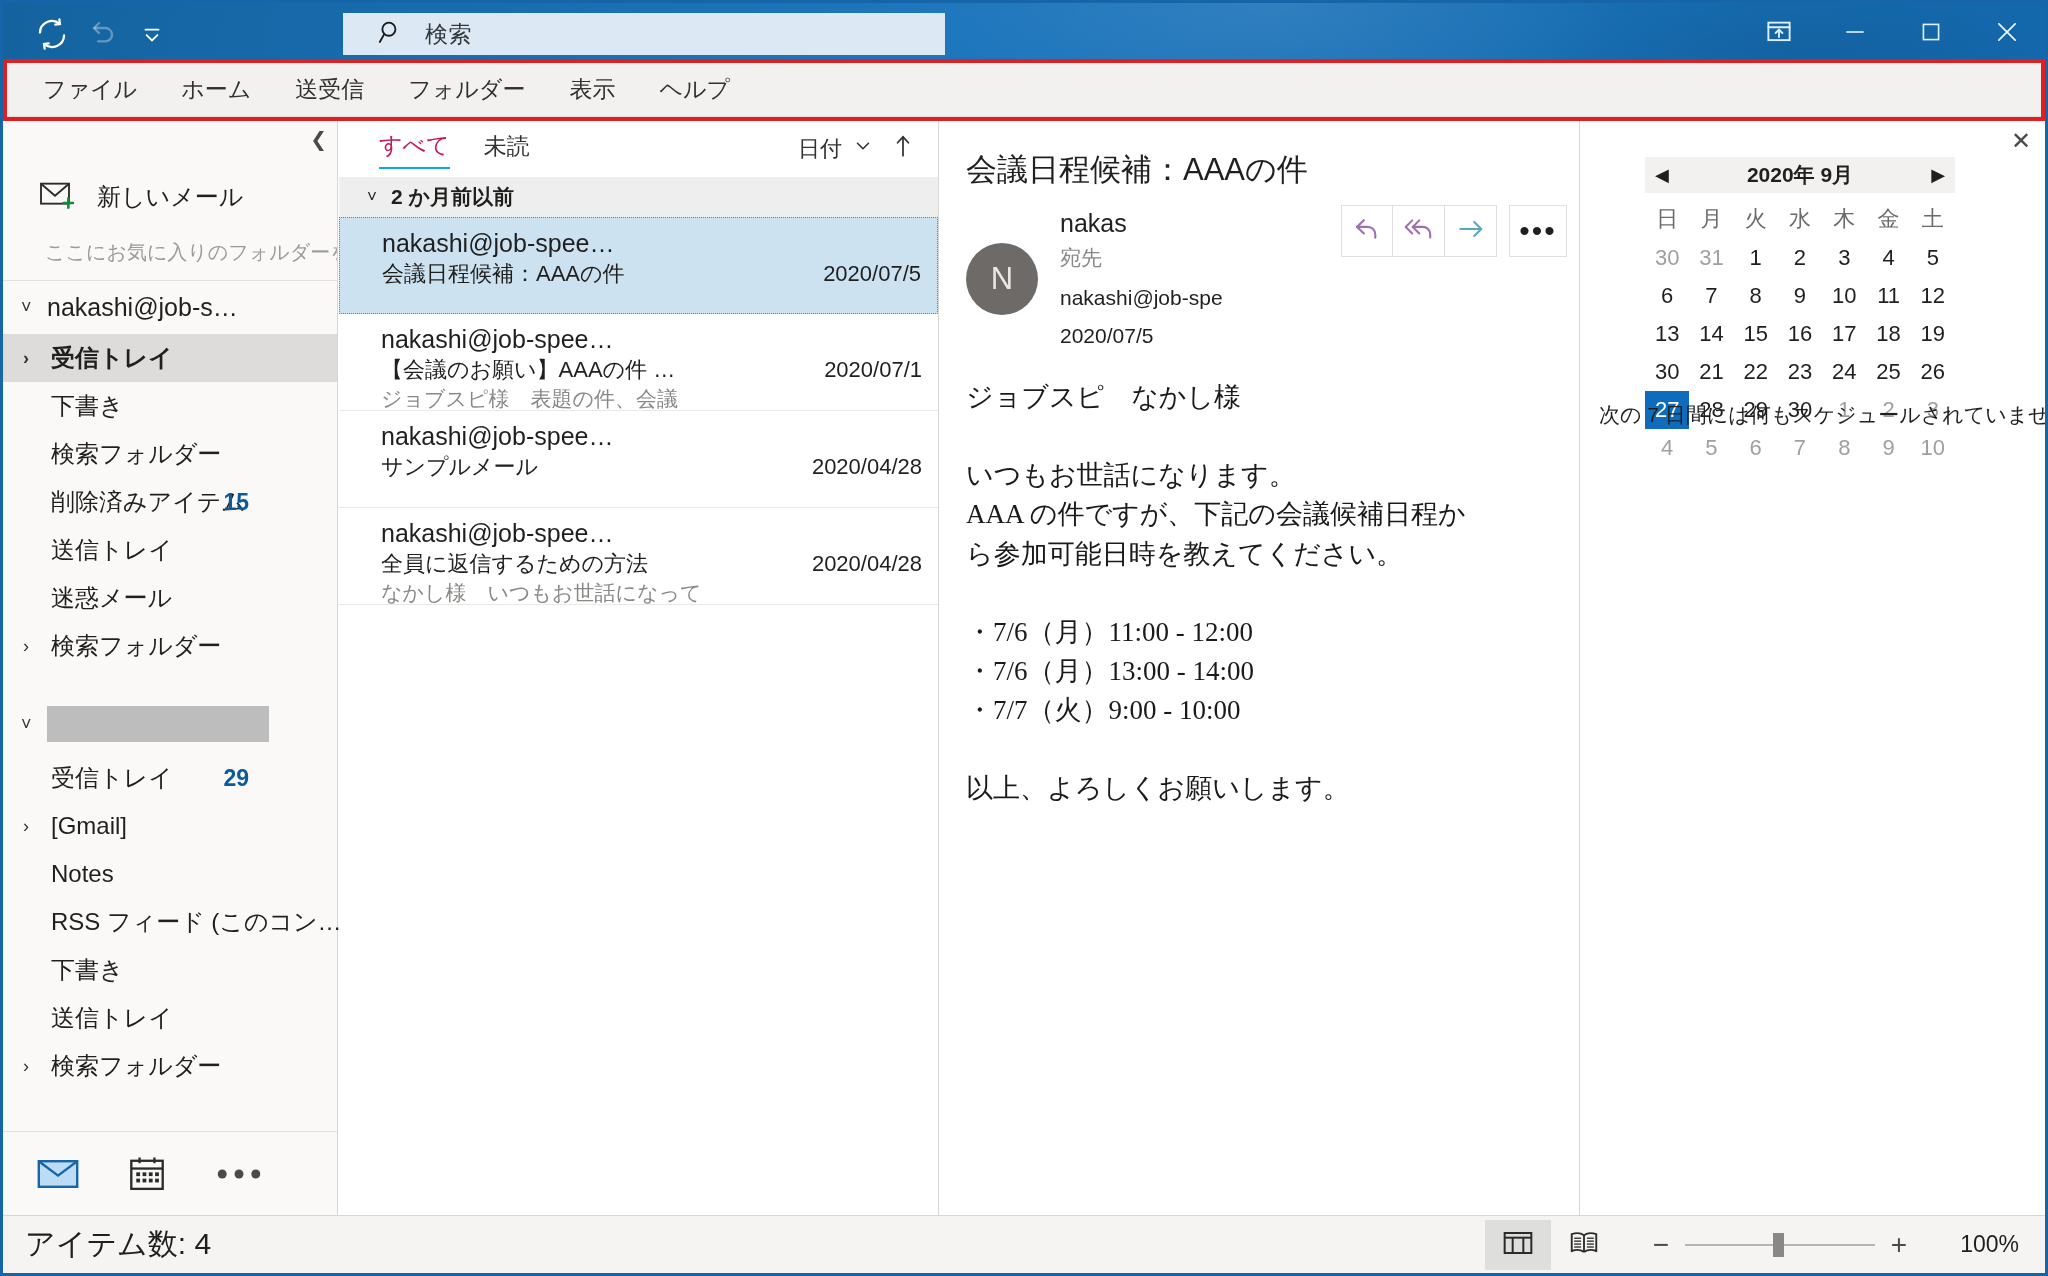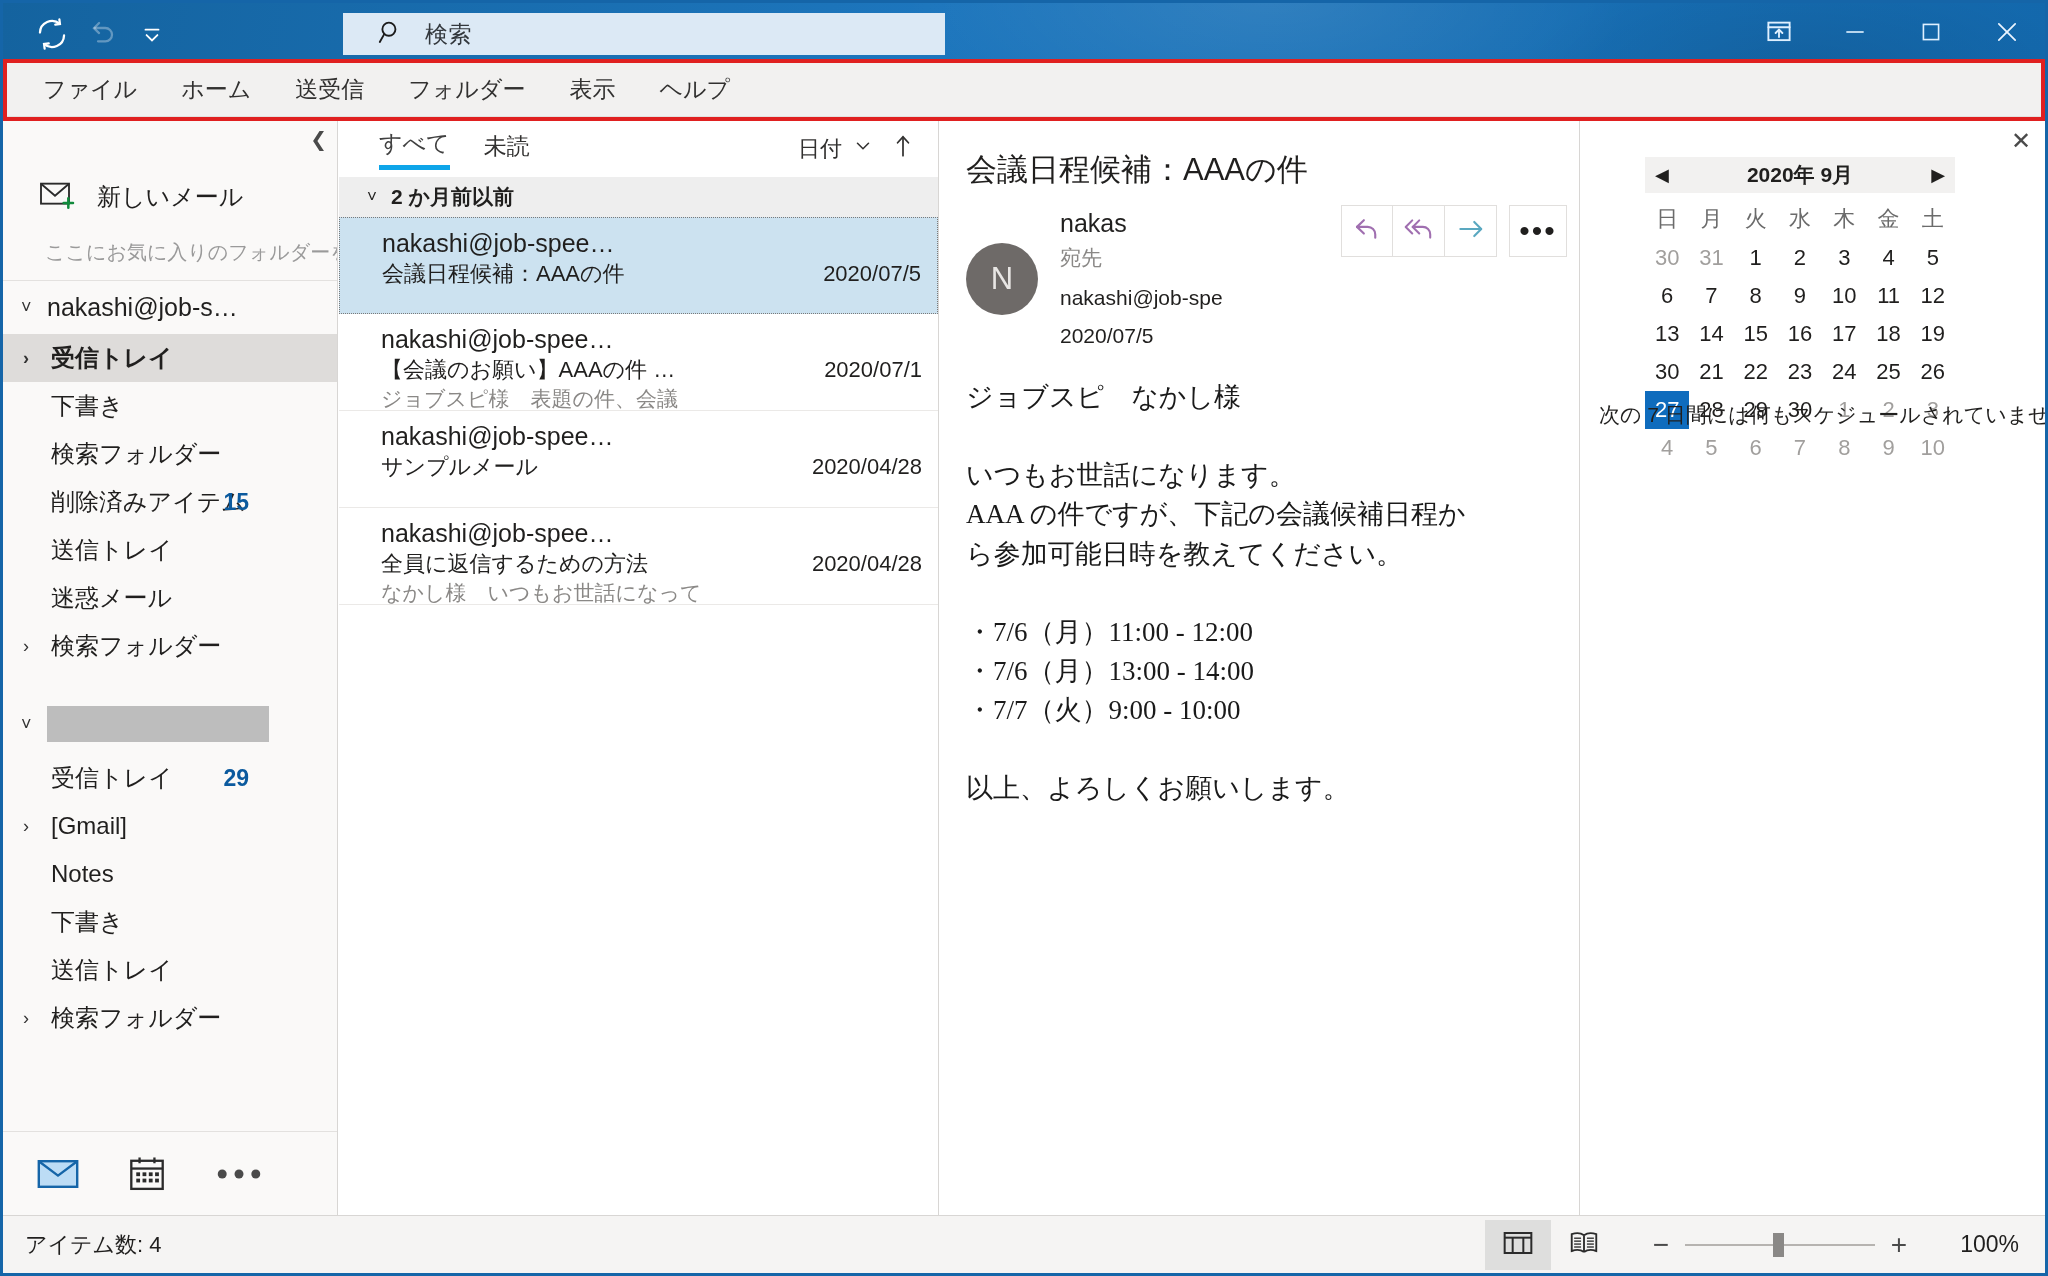--- a/index.html
+++ b/index.html
@@ -171,21 +171,21 @@
   .msglist-head {
     display: flex; align-items: center;
     height: 56px; padding: 0 24px 0 40px;
     background: #ffffff;
   }
   .filt {
     font-size: 23px; color: #323130;
     margin-right: 34px; padding-bottom: 6px;
     cursor: pointer;
   }
-  .filt.active { color: #404040; border-bottom: 5px solid #0ea5e9; }
+  .filt.active { color: #be185d; border-bottom: 2px solid #0ea5e9; }
   .sortby {
     margin-left: auto; display: flex; align-items: center; gap: 10px;
     font-size: 22px; color: #323130; cursor: pointer;
   }
   .sort-arrow { font-size: 24px; color: #323130; margin-left: 18px; cursor: pointer; }
 
   .grouphdr {
     display: flex; align-items: center;
     height: 40px; padding-left: 28px;
     background: #eeeeee;
@@ -343,21 +343,21 @@
 
   
   .statusbar {
     position: absolute; bottom: 0; left: 0;
     width: 2042px; height: 58px;
     background: #f5f4f3;
     border-top: 1px solid #d8d6d4;
     display: flex; align-items: center;
   }
   .status-left {
-    font-size: 22px; color: #201f1e;
+    font-size: 30px; color: #201f1e;
     margin-left: 22px;
   }
   .status-right {
     margin-left: auto; display: flex; align-items: center;
     margin-right: 26px; gap: 0;
   }
   .view-btn {
     width: 66px; height: 50px;
     display: flex; align-items: center; justify-content: center;
     cursor: pointer;
@@ -535,20 +535,23 @@
       <div class="fitem">
         <span>受信トレイ</span>
         <span class="cnt">29</span>
       </div>
       <div class="fitem">
         <span class="tw">›</span>
         <span>[Gmail]</span>
       </div>
       <div class="fitem">
         <span>Notes</span>
+      </div>
+      <div class="fitem">
+        <span>RSS フィード (このコン…</span>
       </div>
       <div class="fitem">
         <span>下書き</span>
       </div>
       <div class="fitem">
         <span>送信トレイ</span>
       </div>
       <div class="fitem">
         <span class="tw">›</span>
         <span>検索フォルダー</span>

